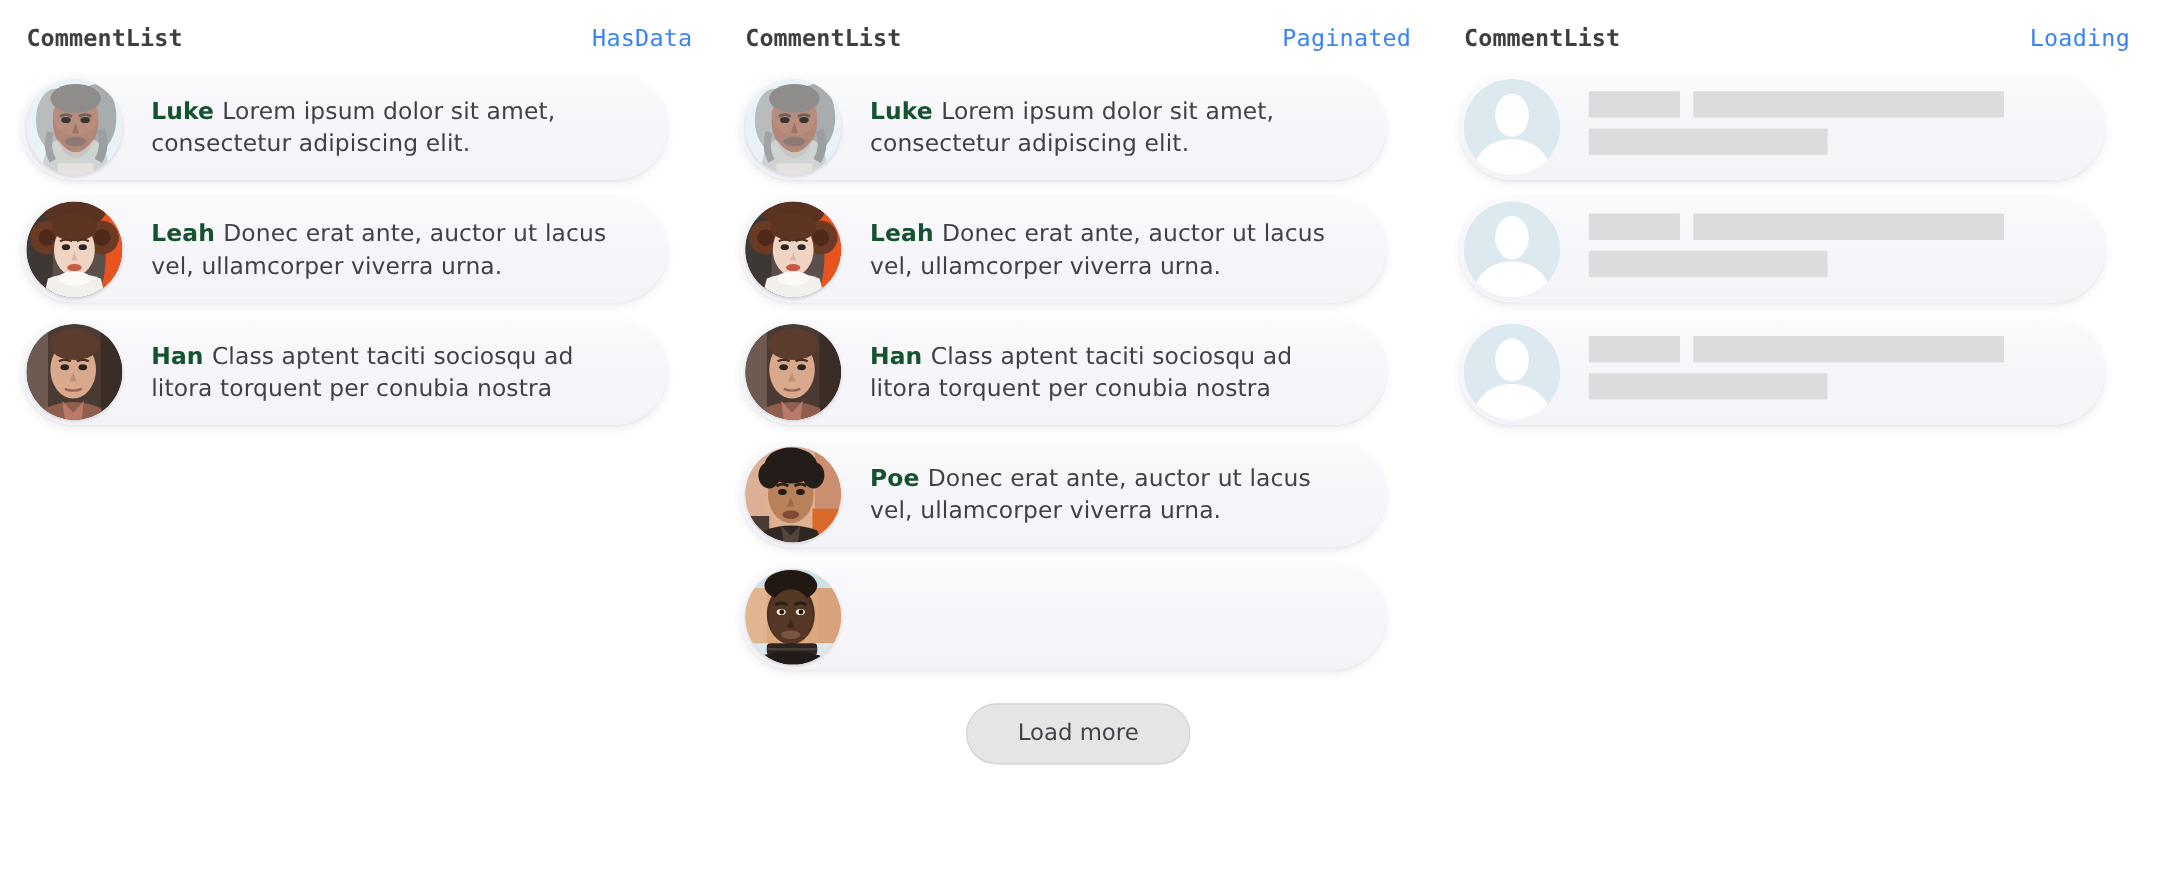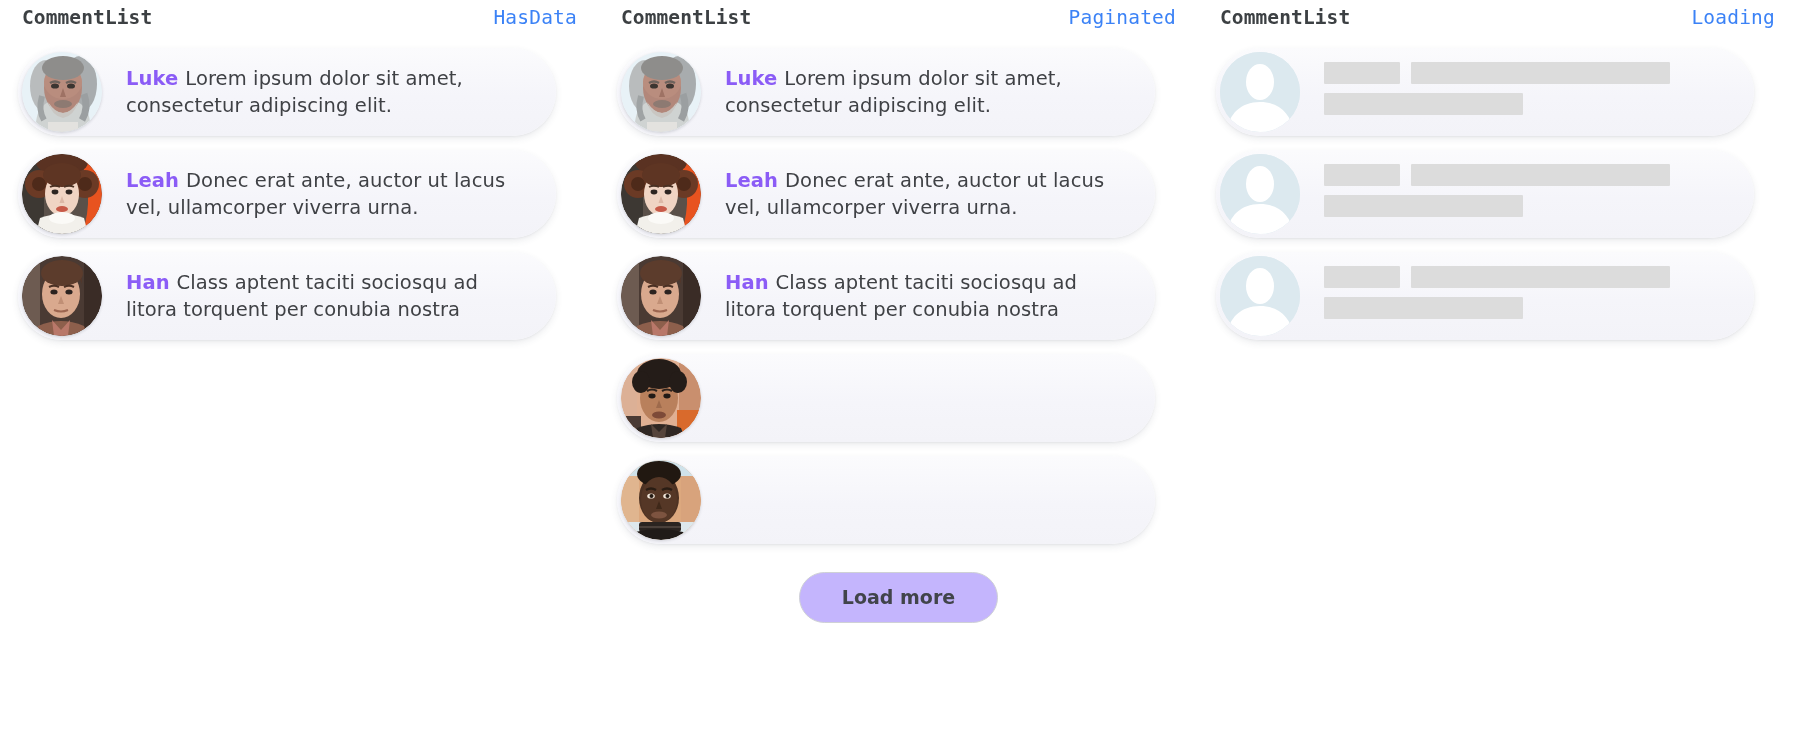--- a/index.html
+++ b/index.html
@@ -14,21 +14,21 @@
   .board {
     display: flex;
     width: 1798px;
     height: 742px;
     align-items: flex-start;
   }
 
   .column {
     width: 599px;
     flex: 0 0 599px;
-    padding-top: 6px;
+    padding-top: 20px;
     position: relative;
   }
 
   
   .col-header {
     display: flex;
     align-items: baseline;
     justify-content: space-between;
     padding: 0 22px 0 22px;
     height: 36px;
@@ -89,21 +89,21 @@
     z-index: 2;
     margin-left: 126px;
     width: 404px;
     font-size: 19.5px;
     line-height: 27px;
     color: #3f4145;
     letter-spacing: 0.1px;
   }
   .comment-text .author {
     font-weight: bold;
-    color: #8b5cf6;
+    color: #14532d;
   }
 
   
   .skel-avatar {
     position: absolute;
     left: 22px;
     top: 4px;
     width: 80px;
     height: 80px;
     border-radius: 50%;
@@ -128,23 +128,23 @@
 
   
   .loadmore-wrap {
     display: flex;
     justify-content: center;
     padding-top: 14px;
   }
   .loadmore-btn {
     font-family: "DejaVu Sans", sans-serif;
     font-size: 19px;
-    font-weight: bold;
+    font-weight: normal;
     color: #41444a;
-    background: #c4b5fd;
+    background: #e5e5e5;
     border: 1.6px solid #cfd1d6;
     border-radius: 30px;
     padding: 15px 42px;
     cursor: pointer;
     line-height: 1;
   }
 </style>
 </head>
 <body>
 
@@ -401,20 +401,24 @@
               <ellipse cx="31" cy="38" rx="3.6" ry="2.4" fill="#211a16"></ellipse>
               <ellipse cx="46" cy="38" rx="3.6" ry="2.4" fill="#211a16"></ellipse>
               <path d="M26 33 Q31 30 36 33" stroke="#2b211b" stroke-width="2.2" fill="none"></path>
               <path d="M41 33 Q46 30 51 33" stroke="#2b211b" stroke-width="2.2" fill="none"></path>
               <path d="M38 42 L35 50 L41 50 Z" fill="#9e6a4c"></path>
               <ellipse cx="38" cy="57" rx="7" ry="3.5" fill="#7d4a38"></ellipse>
               <path d="M16 70 Q38 62 60 70 L64 80 L12 80 Z" fill="#2f2723"></path>
               <path d="M30 66 L38 74 L46 66 L44 80 L32 80 Z" fill="#55443b"></path>
             </g>
           </svg>
+        </div>
+        <div class="comment-text">
+          <span class="author">Poe </span>
+          <span>Donec erat ante, auctor ut lacus vel, ullamcorper viverra urna.</span>
         </div>
       </div>
 
       <div class="comment-card">
         <div class="card-body"></div>
         <div class="avatar">
           <svg viewBox="0 0 80 80" xmlns="http://www.w3.org/2000/svg">
             <defs>
                 <clipPath id="c8">
                   <circle cx="40" cy="40" r="40"></circle>

